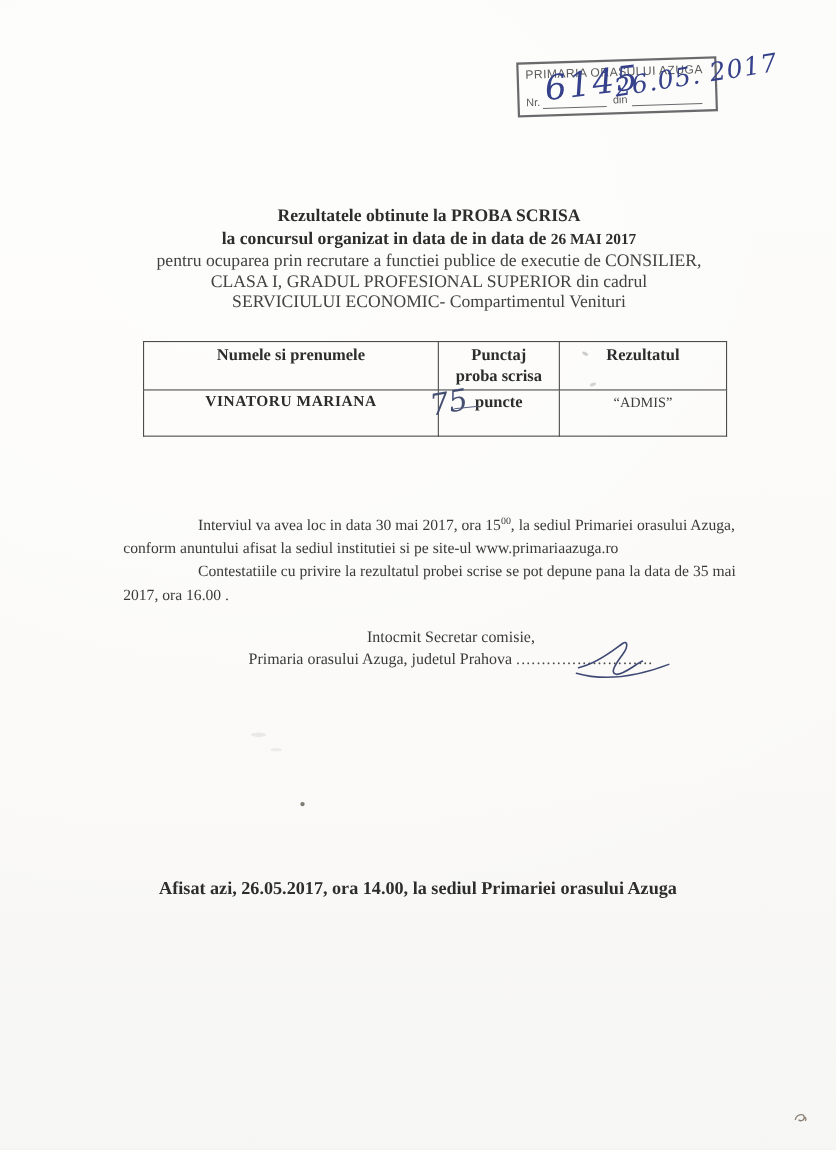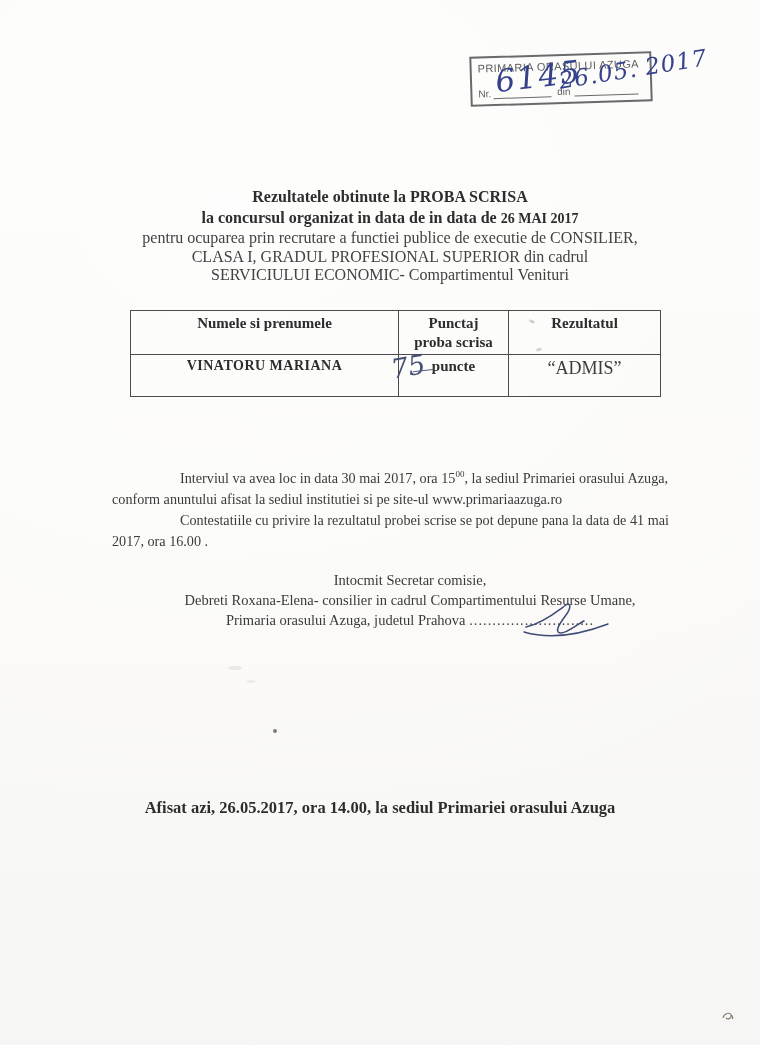--- a/index.html
+++ b/index.html
@@ -53,21 +53,21 @@
   .tr2 td{height:42px;}
   .cell-name{font-weight:bold;font-size:14px;letter-spacing:.5px;color:#2d2d2d;}
   .cell-score{position:relative;font-weight:bold;font-size:15px;color:#2d2d2d;text-align:left;padding-left:36px;}
   .hw-score{
     position:absolute;left:-8px;top:-4px;
     font-family:"DejaVu Serif", serif;font-style:italic;
     font-size:27px;color:#444e71;transform:rotate(-10deg);
     font-weight:normal;
   }
   .pen-flourish{position:absolute;left:14px;top:15px;width:22px;border-top:1.4px solid #545d7d;transform:rotate(-6deg);}
-  .cell-result{font-size:18px;color:#3c3c3c;padding-top:5px;margin-left:20px;}
+  .cell-result{font-size:13px;color:#3c3c3c;padding-top:5px;margin-left:20px;}
   
   .bodytext{position:absolute;left:112px;top:468px;width:580px;font-size:14.2px;line-height:21px;color:#3a3a3a;}
   .bodytext p{margin:0;text-indent:68px;}
   sup{font-size:9px;line-height:0;}
   
   .sig{position:absolute;left:60px;top:570px;width:700px;text-align:center;font-size:14.5px;line-height:20px;color:#3a3a3a;}
   .sig-line3{position:relative;display:inline-block;}
   .sig-dots{letter-spacing:1px;color:#4a4a4a;}
   .sig-svg{position:absolute;right:-18px;top:-9px;}
   
@@ -128,26 +128,25 @@
         <span class="pen-flourish"></span>
         <span>puncte</span>
       </td>
       <td class="cell-result">“ADMIS”</td>
     </tr>
   </tbody>
     </table>
 
   <div class="bodytext">
     <p><span>Interviul va avea loc in data 30 mai 2017, ora 15</span><sup>00</sup><span>, la sediul Primariei orasului Azuga, conform anuntului afisat la sediul institutiei si pe site-ul www.primariaazuga.ro</span></p>
-    <p>Contestatiile cu privire la rezultatul probei scrise se pot depune pana la data de 41 mai 2017, ora 16.00 .</p>
+    <p>Contestatiile cu privire la rezultatul probei scrise se pot depune pana la data de 35 mai 2017, ora 16.00 .</p>
   </div>
 
   <div class="sig">
     <div>Intocmit Secretar comisie,</div>
-    <div>Debreti Roxana-Elena- consilier in cadrul Compartimentului Resurse Umane,</div>
     <div>
       <span>Primaria orasului Azuga, judetul Prahova</span>
       <span class="sig-line3">
         <span class="sig-dots">...........................</span>
         <svg class="sig-svg" width="92" height="40" viewBox="0 0 92 40">
           <path d="M6 26 C 24 22, 40 8, 46 4 C 50 1, 52 6, 46 14 C 40 22, 34 31, 40 32 C 46 33, 56 24, 64 20" stroke="#3f4a74" stroke-width="1.5" fill="none" stroke-linecap="round"></path>
           <path d="M4 31 C 28 38, 54 36, 88 23" stroke="#3f4a74" stroke-width="1.4" fill="none" stroke-linecap="round"></path>
         </svg>
       </span>
     </div>

